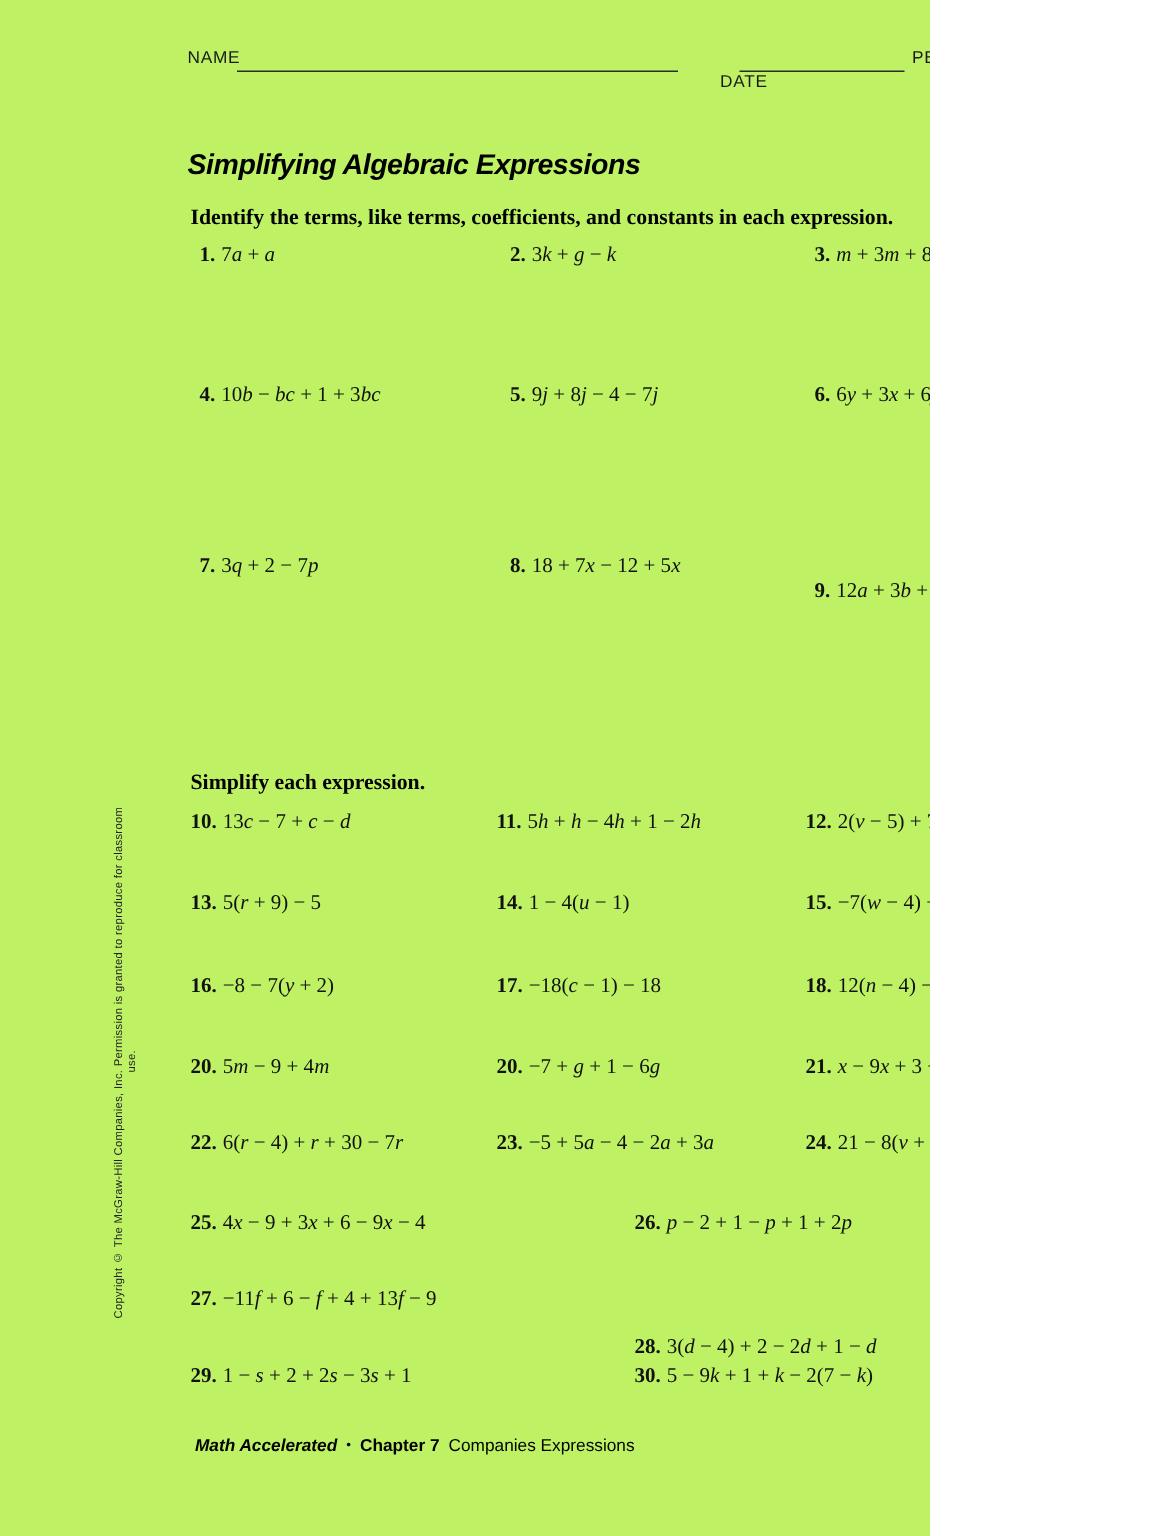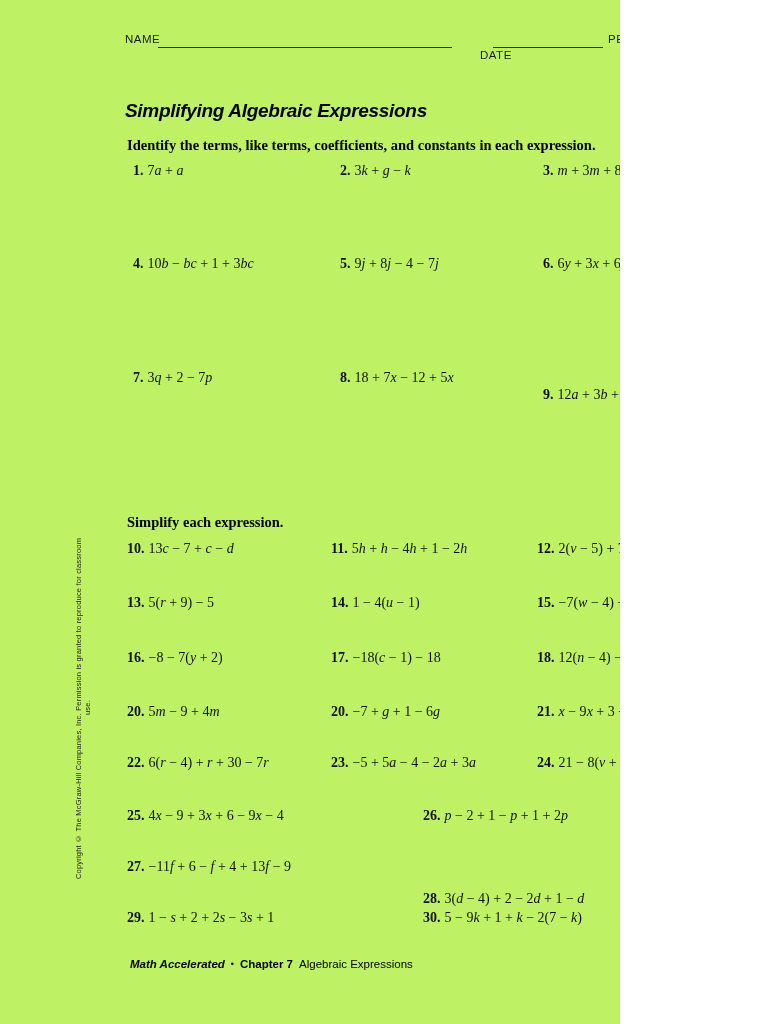--- a/index.html
+++ b/index.html
@@ -139,16 +139,16 @@
 
   <div class="prob" style="left:127px; top:859px;"><b class="pnum">27.</b><span class="math">−11<i>f</i> + 6 − <i>f</i> + 4 + 13<i>f</i> − 9</span></div>
   <div class="prob" style="left:423px; top:859px;margin-top:32px;"><b class="pnum">28.</b><span class="math">3(<i>d</i> − 4) + 2 − 2<i>d</i> + 1 − <i>d</i></span></div>
 
   <div class="prob" style="left:127px; top:910px;"><b class="pnum">29.</b><span class="math">1 − <i>s</i> + 2 + 2<i>s</i> − 3<i>s</i> + 1</span></div>
   <div class="prob" style="left:423px; top:910px;"><b class="pnum">30.</b><span class="math">5 − 9<i>k</i> + 1 + <i>k</i> − 2(7 − <i>k</i>)</span></div>
 
   <div class="sidebar-copyright">Copyright © The McGraw-Hill Companies, Inc. Permission is granted to reproduce for classroom use.</div>
 
   <div class="abs footer" style="left:130px; top:958px;">
-    <span class="book">Math Accelerated</span><span class="bullet">•</span><span class="chapter">Chapter 7</span><span>Algebraic Expressions</span>
+    <span class="book">Math Accelerated</span><span class="bullet">•</span><span class="chapter">Chapter 7</span><span>Companies Expressions</span>
   </div>
 
 </div>
 
 </body></html>

